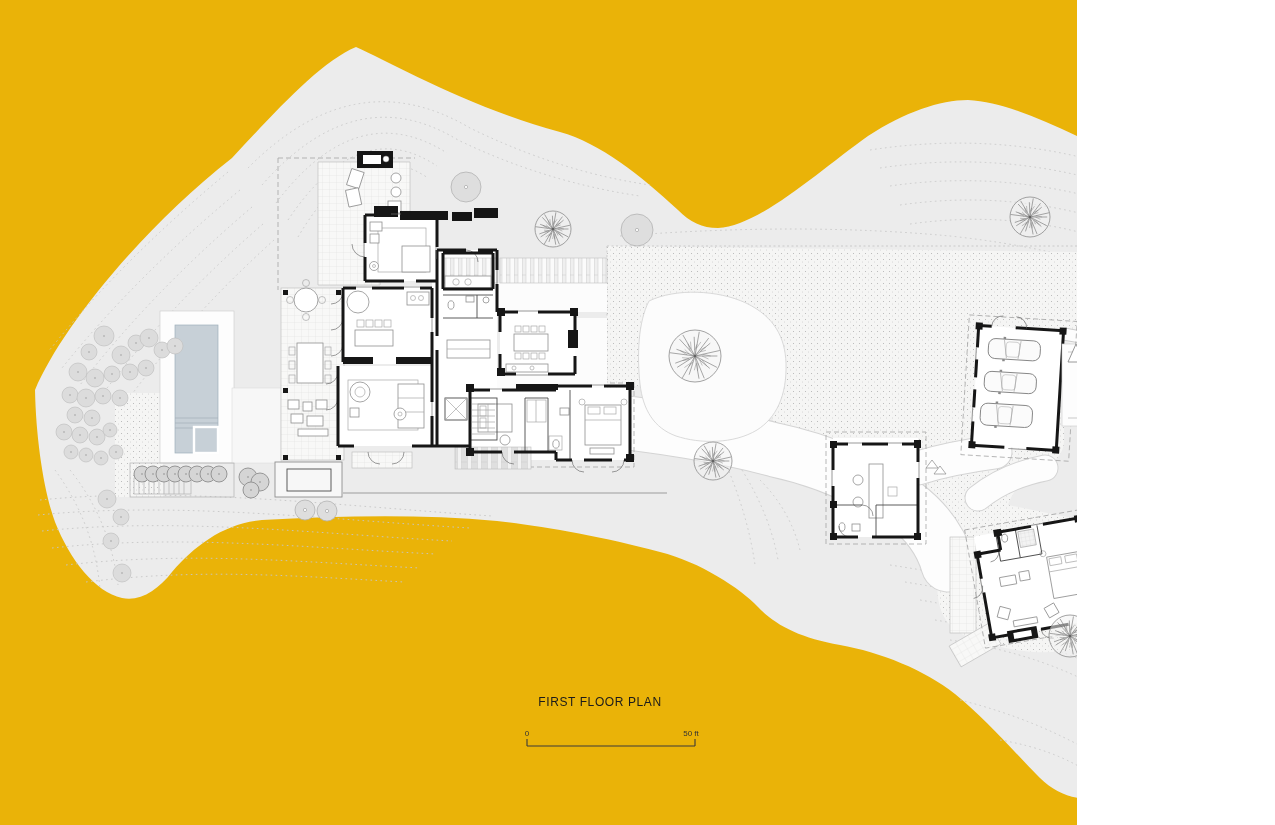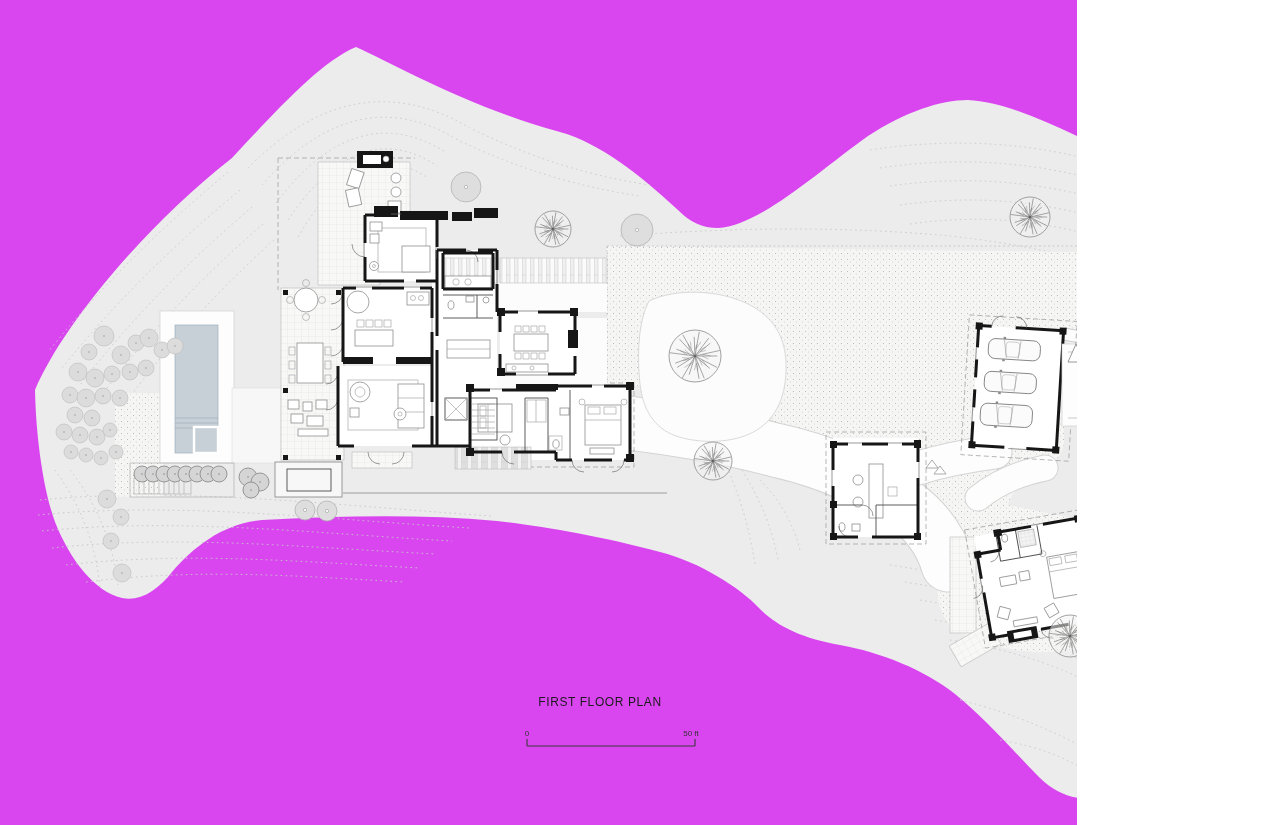--- a/index.html
+++ b/index.html
@@ -1,16 +1,16 @@
 <!DOCTYPE html>
 <html><head>
 <meta charset="utf-8">
 <style>
   html,body{margin:0;padding:0;background:#ffffff;}
-  .sheet{position:relative;width:1077px;height:825px;background:#d946ef;overflow:hidden;
+  .sheet{position:relative;width:1077px;height:825px;background:#eab308;overflow:hidden;
          font-family:"Liberation Sans",sans-serif;}
   svg{position:absolute;left:0;top:0;}
   
   .bold{stroke:#161616;stroke-width:3;fill:none;}
   .chunk{fill:#161616;stroke:none;}
   .part{stroke:#4a4a4a;stroke-width:0.9;fill:none;}
   .furn{stroke:#8f8f8f;stroke-width:0.8;fill:#ffffff;}
   .furnl{stroke:#a8a8a8;stroke-width:0.7;fill:none;}
   .thin{stroke:#b3b3b3;stroke-width:0.7;fill:none;}
   .white{fill:#fdfdfd;stroke:#d0d0d0;stroke-width:0.7;}

